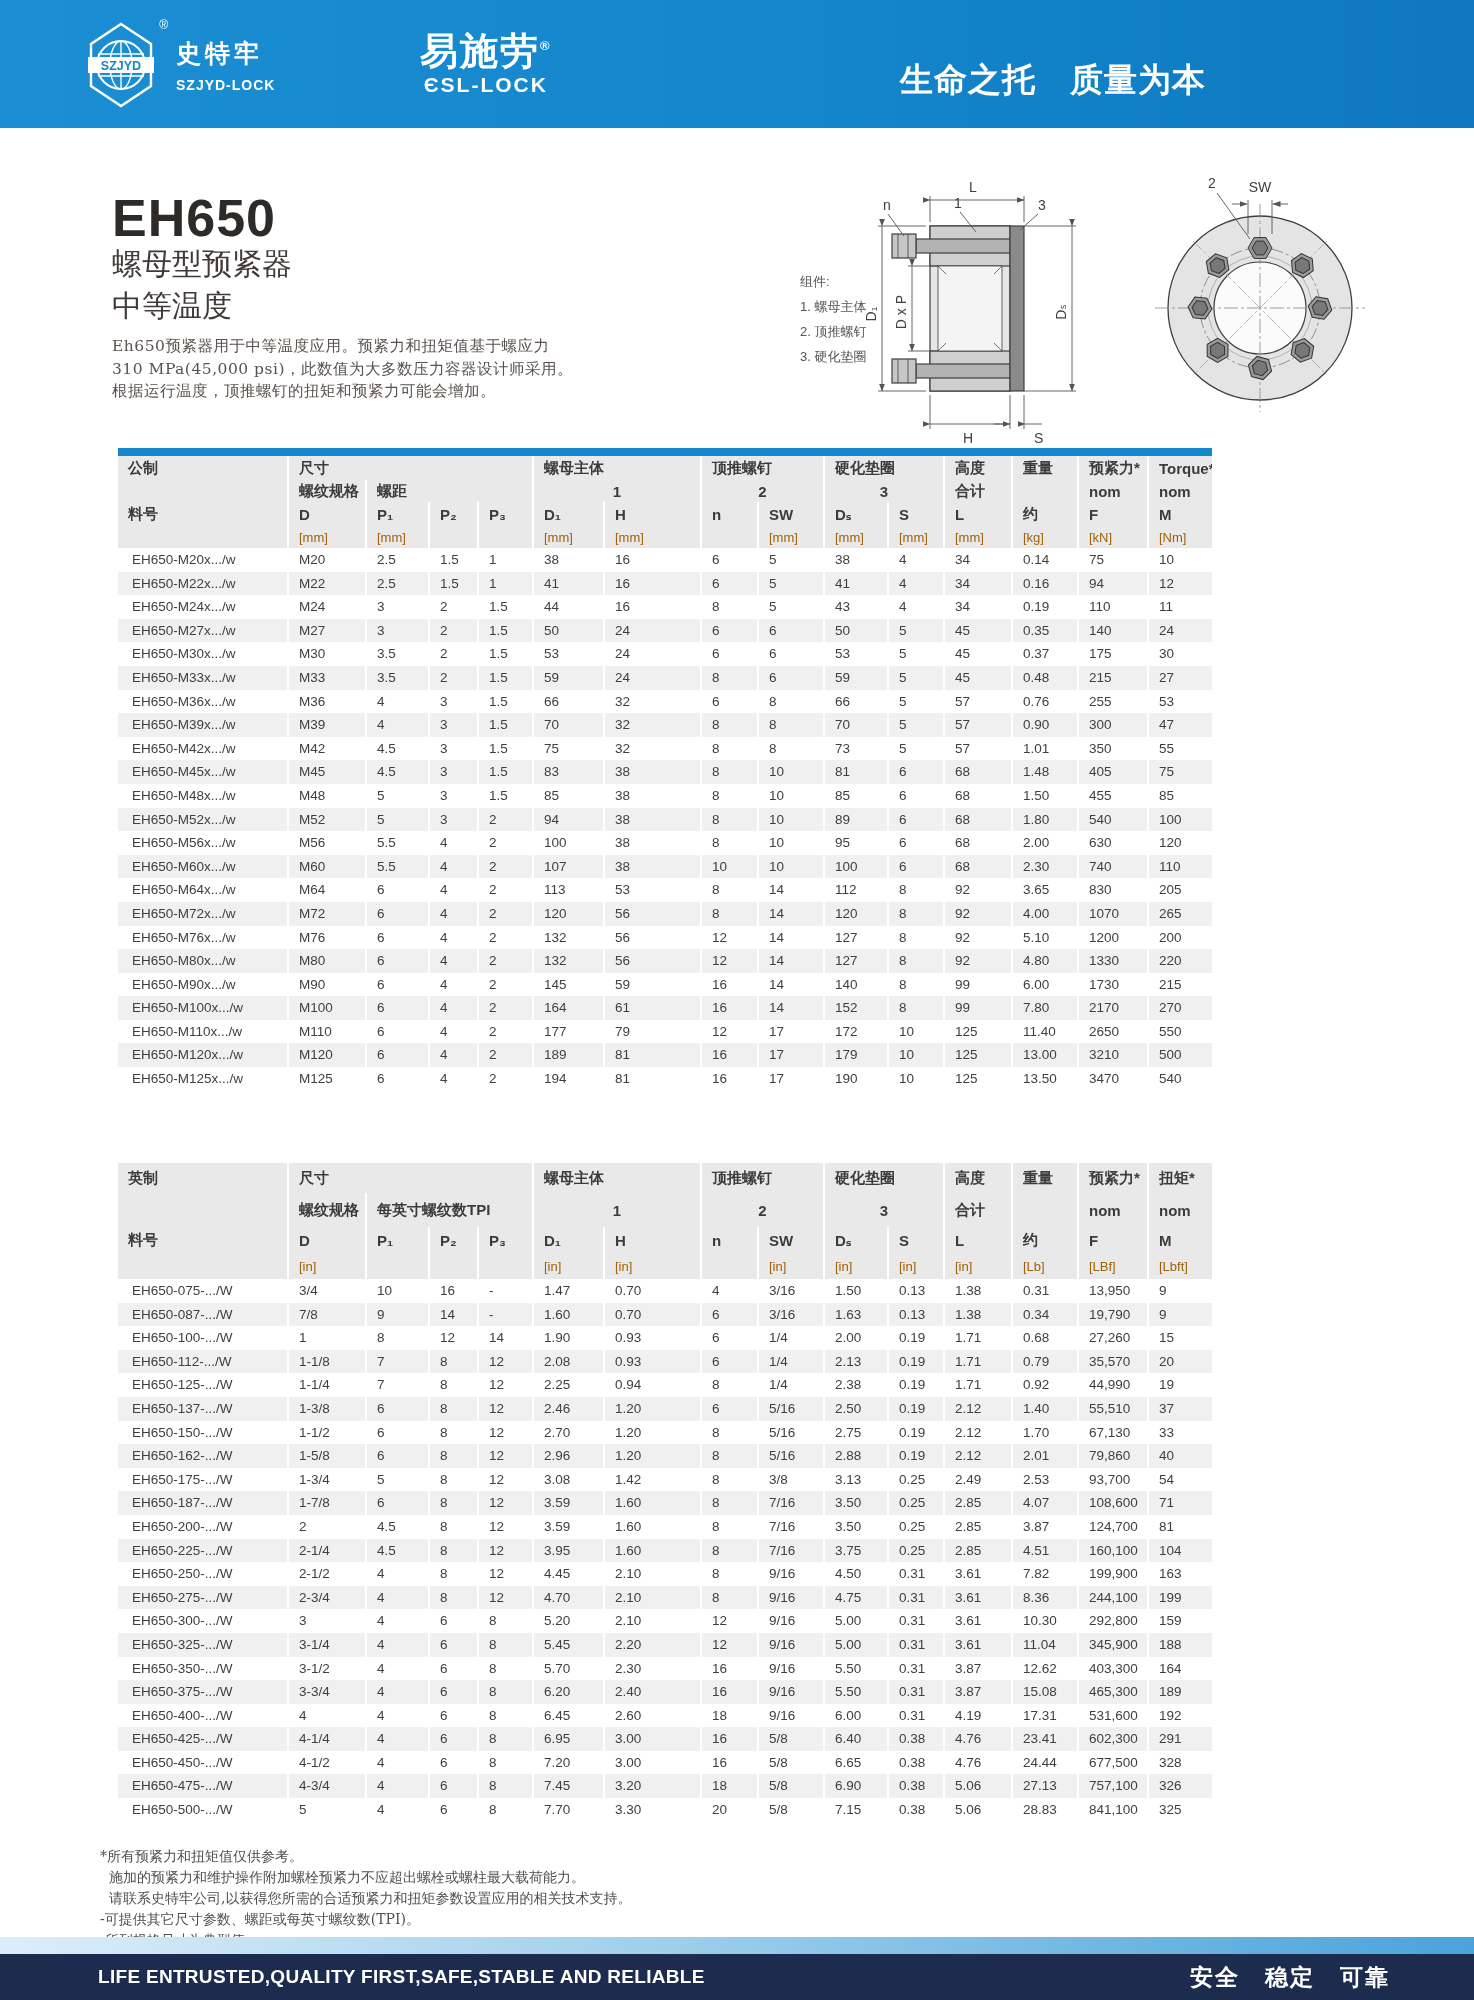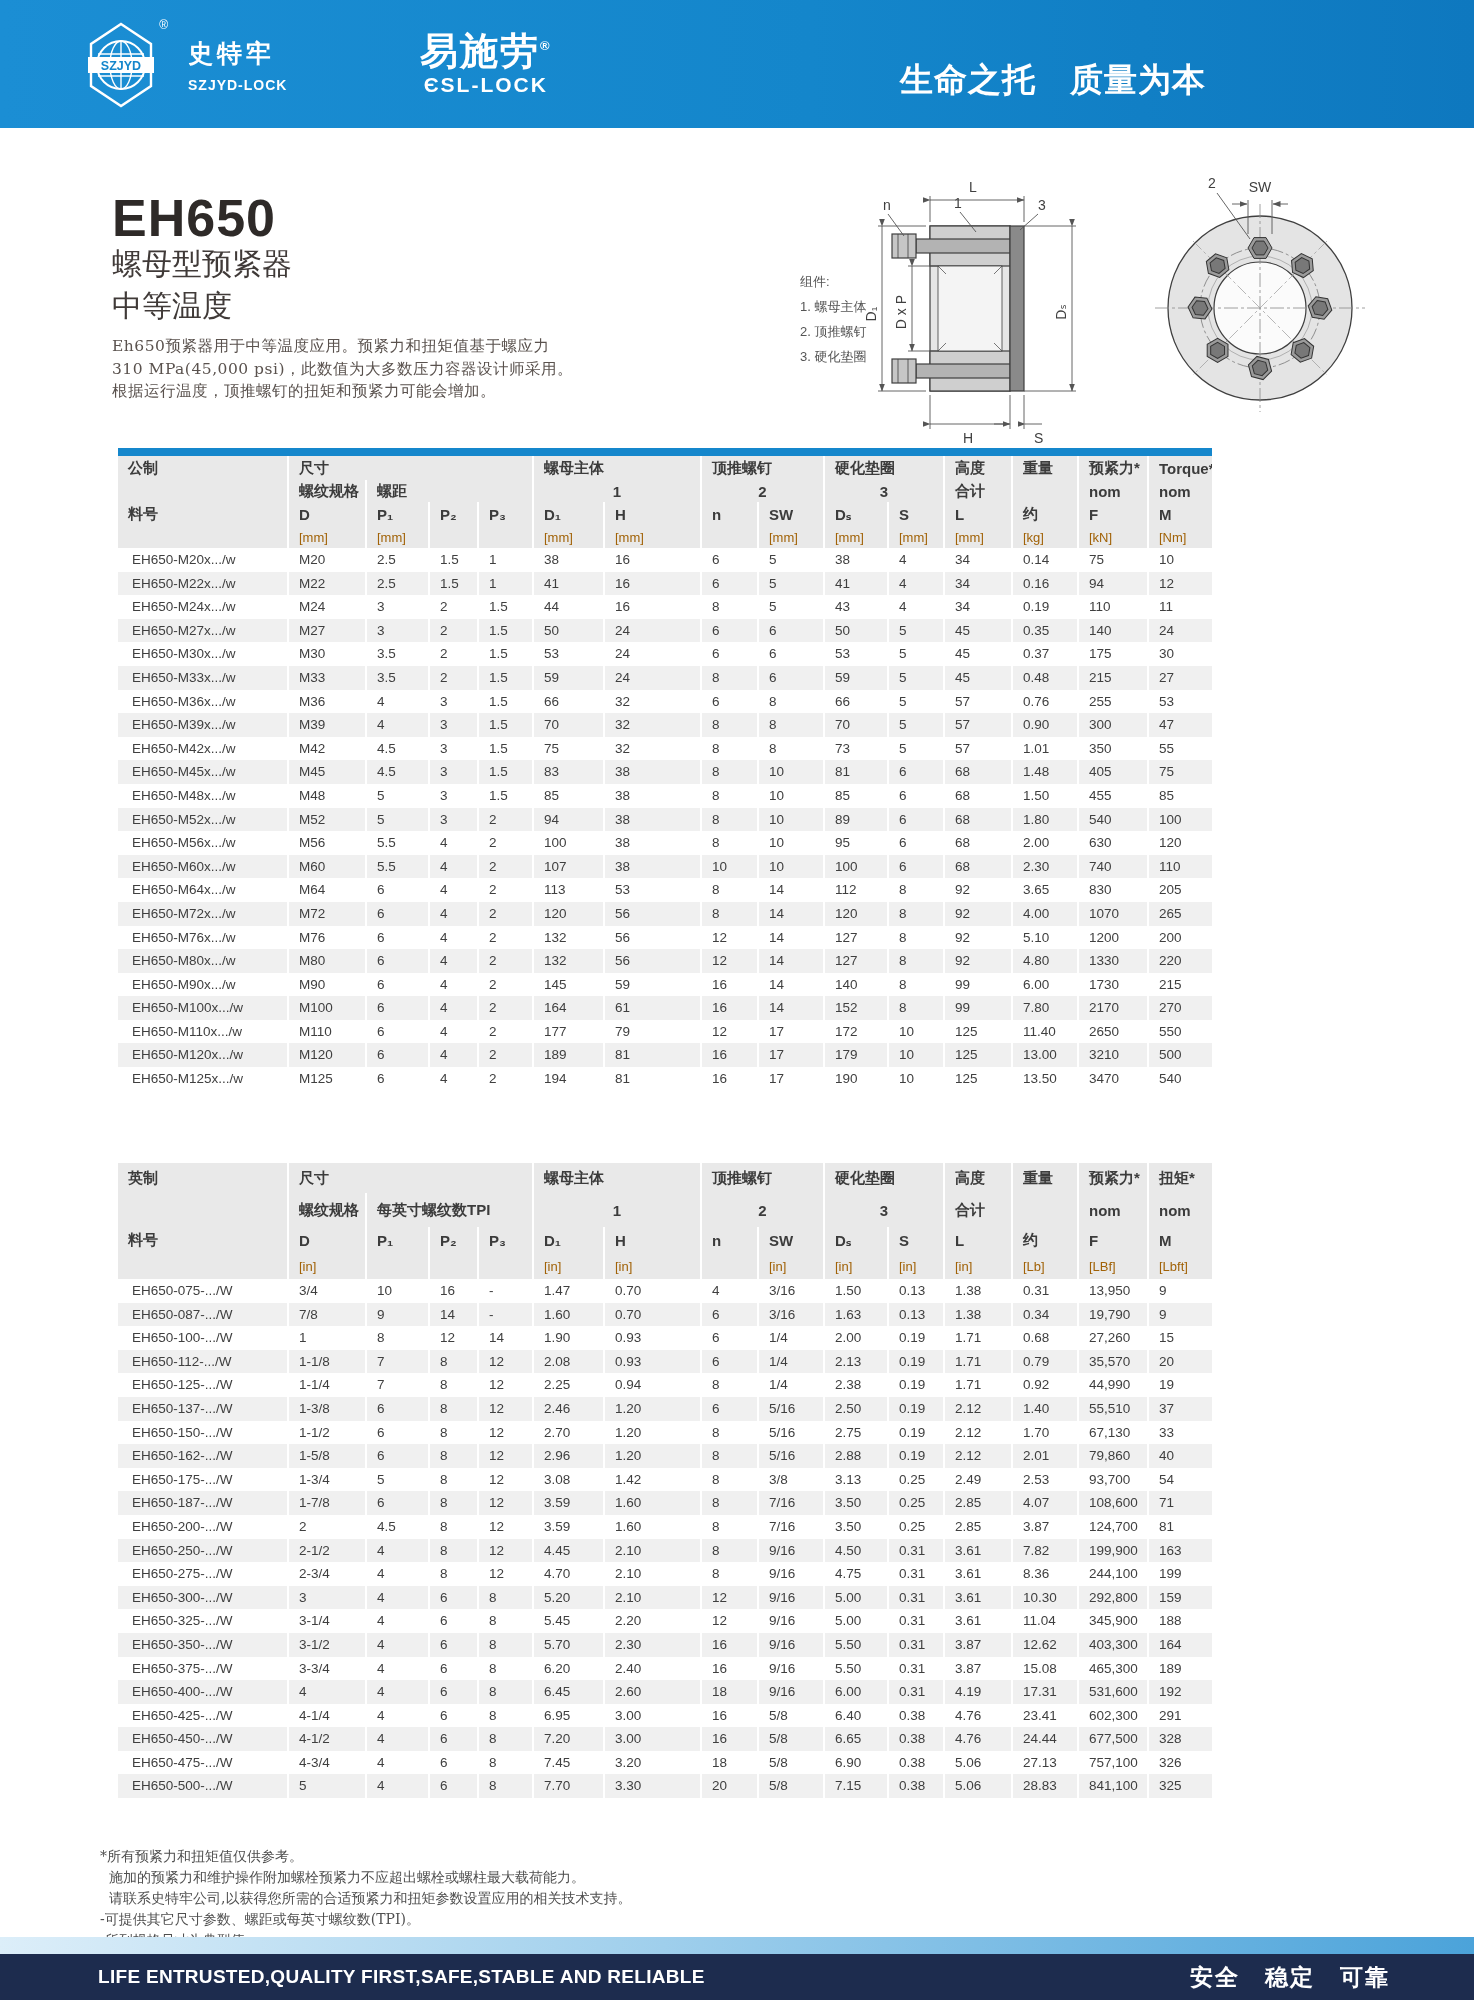--- a/index.html
+++ b/index.html
@@ -9,21 +9,21 @@
     font-family:"Liberation Sans","DejaVu Sans",sans-serif; color:#3f3f3f;
   }
   .serif { font-family:"DejaVu Serif","Liberation Serif",serif; }
 
   
   .page-header { position:absolute; left:0; top:0; width:1474px; height:128px;
     background:linear-gradient(90deg,#1b8ed4 0%,#1486cb 55%,#0e78bf 100%); }
   .logo-left { position:absolute; left:88px; top:22px; display:flex; align-items:center; color:#fff; }
   .hexwrap { position:relative; width:66px; height:86px; }
   .reg-left { position:absolute; right:-14px; top:-4px; font-size:12px; color:#fff; }
-  .logo-left-text { margin-left:34px; }
+  .logo-left-text { margin-left:22px; }
   .cn-name { font-size:25px; font-weight:bold; letter-spacing:4px; }
   .en-name { font-size:14px; font-weight:bold; letter-spacing:1px; margin-top:7px; }
   .logo-center { position:absolute; left:420px; top:32px; color:#fff; text-align:center; }
   .center-cn { font-size:38px; font-weight:bold; letter-spacing:2px; line-height:1; }
   .center-cn sup { font-size:13px; }
   .center-en { font-size:21px; font-weight:bold; letter-spacing:2px; margin-top:3px; }
   .slogan { position:absolute; left:900px; top:58px; color:#fff; font-size:33px; font-weight:bold; letter-spacing:1px; }
 
   
   .intro { position:absolute; left:112px; top:192px; }
@@ -974,20 +974,37 @@
           <td>8</td>
           <td>7/16</td>
           <td>3.50</td>
           <td>0.25</td>
           <td>2.85</td>
           <td>3.87</td>
           <td>124,700</td>
           <td>81</td>
         </tr>
         <tr>
+          <td>EH650-225-.../W</td>
+          <td>2-1/4</td>
+          <td>4.5</td>
+          <td>8</td>
+          <td>12</td>
+          <td>3.95</td>
+          <td>1.60</td>
+          <td>8</td>
+          <td>7/16</td>
+          <td>3.75</td>
+          <td>0.25</td>
+          <td>2.85</td>
+          <td>4.51</td>
+          <td>160,100</td>
+          <td>104</td>
+        </tr>
+        <tr>
           <td>EH650-250-.../W</td>
           <td>2-1/2</td>
           <td>4</td>
           <td>8</td>
           <td>12</td>
           <td>4.45</td>
           <td>2.10</td>
           <td>8</td>
           <td>9/16</td>
           <td>4.50</td>

